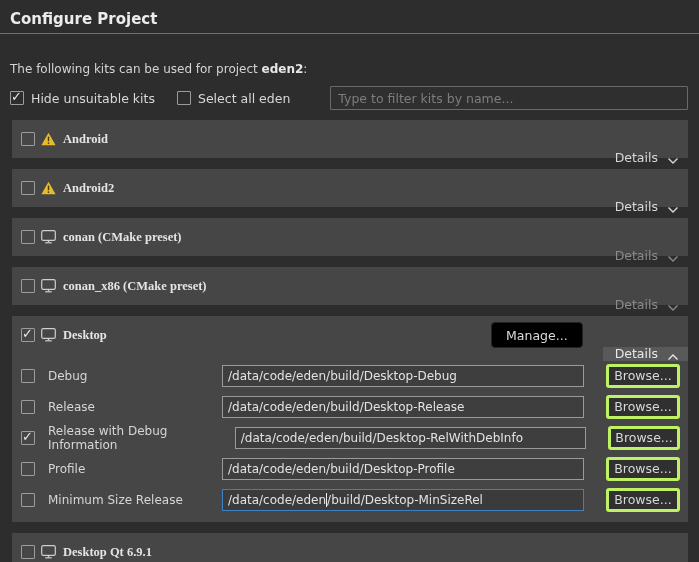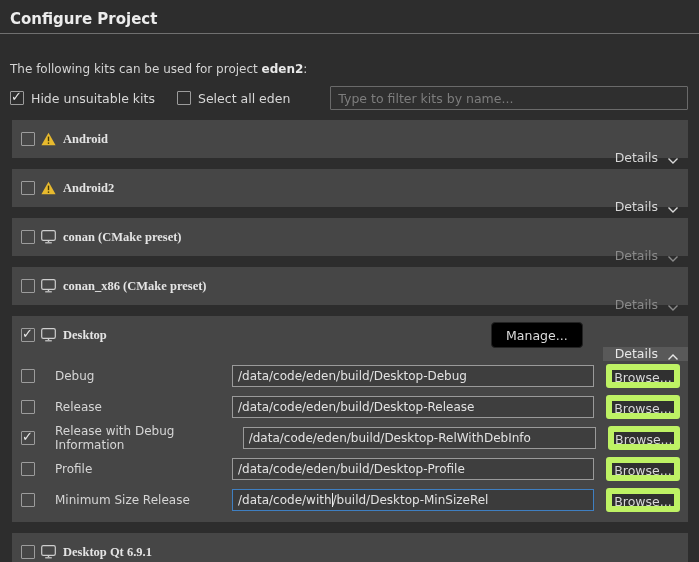--- a/index.html
+++ b/index.html
@@ -68,34 +68,34 @@
     background: #000000; border: 1px solid #232323; border-radius: 4px;
     color: #dcdcdc; font-family: inherit; font-size: 12.5px; cursor: default;
   }
 
   .kit-section { background: #464646; margin-bottom: 11px; }
   .kit-section .kit-row { margin-bottom: 0; background: transparent; }
   .cfg-area { padding: 6px 0 7px 0; }
   .cfg-row {
     height: 31px; display: flex; align-items: center; padding: 0 8px 0 9px;
   }
-  .cfg-label { margin-left: 20px; color: #d6d6d6; font-size: 12px; }
+  .cfg-label { margin-left: 13px; color: #d6d6d6; font-size: 12px; }
   .path-input {
     margin-left: auto; width: 362px; height: 22px;
     background: #3e3e3e; border: 1px solid #9a9a9a;
     color: #e2e2e2; font-family: inherit; font-size: 12px; padding: 0 5px;
     outline: none; display: flex; align-items: center; white-space: pre;
     overflow: hidden;
   }
   input.path-input { display: inline-block; }
   .path-input.focused { border: 1px solid #3f7fc1; background: #3b3b3b; }
   .caret { display: inline-block; width: 1px; height: 14px; background: #efefef; }
   .browse-btn {
-    width: 74px; height: 24px; margin-left: 12px;
-    background: #303030; border: 6px solid #bef264; border-radius: 3px;
+    width: 74px; height: 24px; margin-left: 22px;
+    background: #303030; border: 3px solid #bef264; border-radius: 3px;
     color: #d8d8d8; font-family: inherit; font-size: 12.5px; cursor: default;
   }
 </style>
 </head>
 <body>
 
 <div class="page">
 
   <div class="title">Configure Project</div>
   <div class="title-rule"></div>
@@ -249,21 +249,21 @@
         <div class="cfg-row">
           <span class="checkbox"></span>
           <span class="cfg-label">Profile</span>
           <input class="path-input" type="text" value="/data/code/eden/build/Desktop-Profile" style="">
           <button class="browse-btn">Browse...</button>
         </div>
 
         <div class="cfg-row">
           <span class="checkbox"></span>
           <span class="cfg-label">Minimum Size Release</span>
-          <div class="path-input focused"><span>/data/code/with</span><span class="caret"></span><span>/build/Desktop-MinSizeRel</span></div>
+          <div class="path-input focused"><span>/data/code/eden</span><span class="caret"></span><span>/build/Desktop-MinSizeRel</span></div>
           <button class="browse-btn">Browse...</button>
         </div>
 
       </div>
     </div>
 
     <div class="kit-row">
       <span class="checkbox"></span>
       <span class="kit-icon">
         <svg width="15" height="14" viewBox="0 0 15 14">

